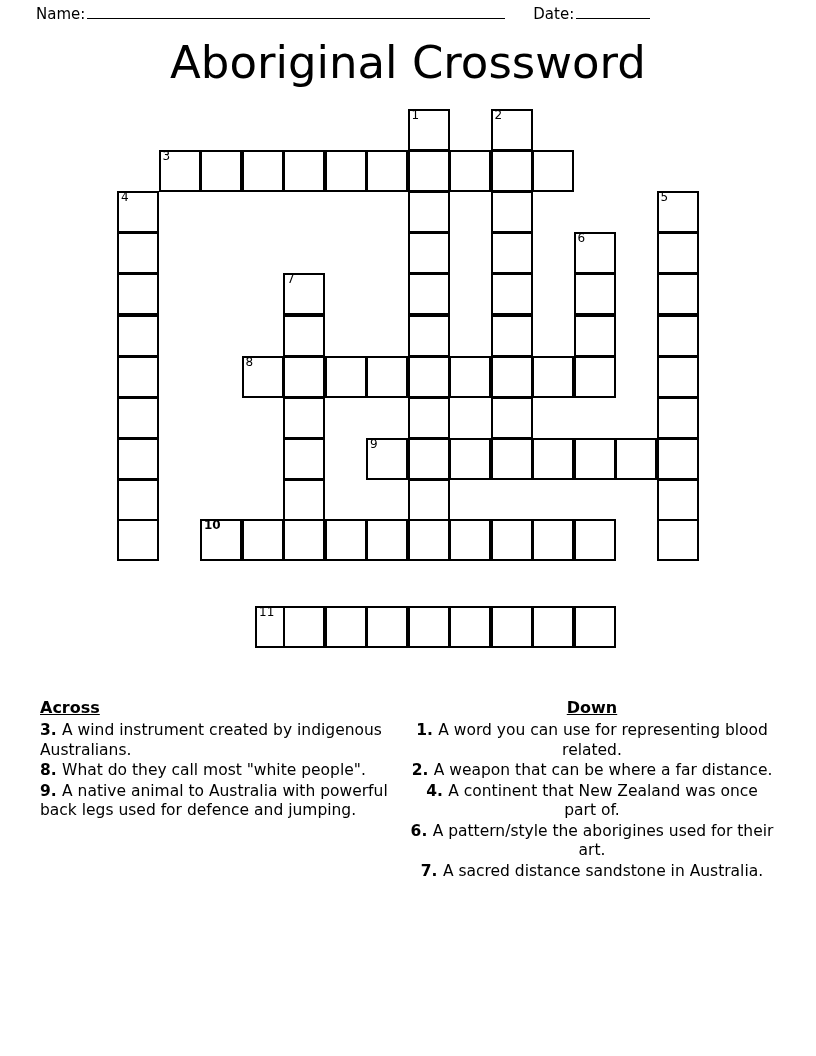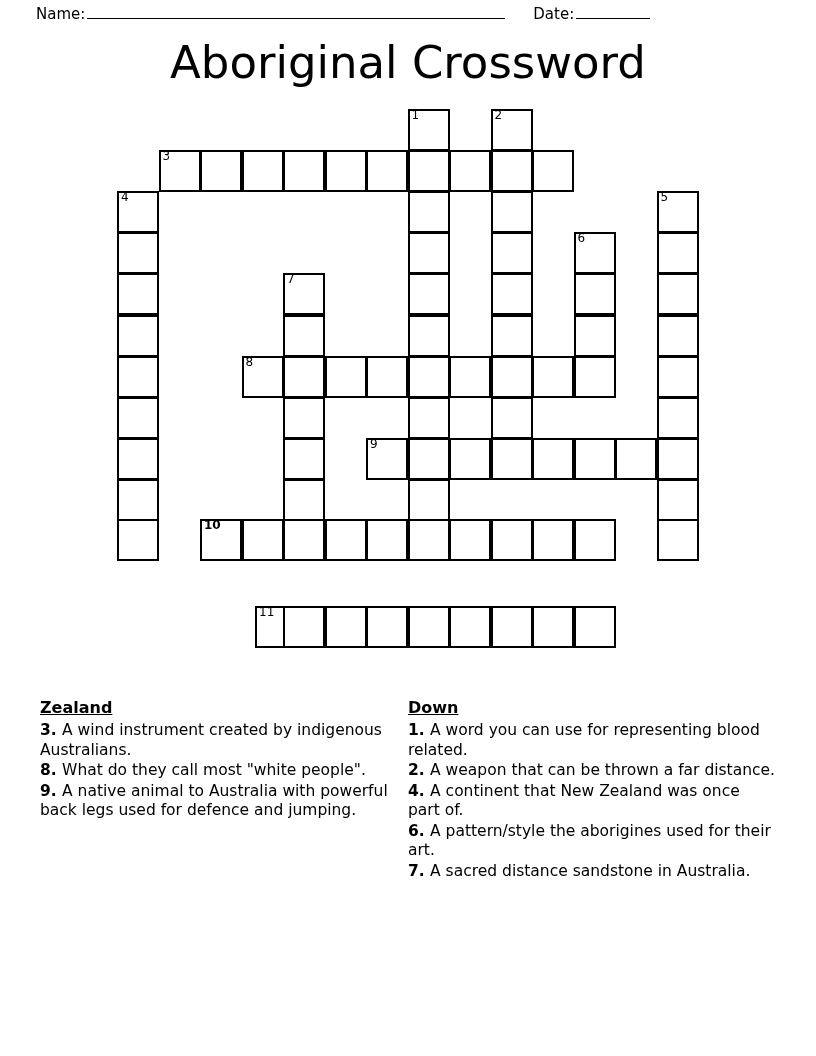--- a/index.html
+++ b/index.html
@@ -78,21 +78,21 @@
   .clues {
     position: absolute;
     left: 0;
     top: 698px;
     width: 816px;
     display: flex;
     padding: 0 40px;
     gap: 0px;
   }
   .clue-col { width: 368px; }
-  .clue-col.right { padding-left: 0px; }
+  .clue-col.right { padding-left: 0px; text-align: center; }
   .clue-heading {
     font-size: 16px;
     font-weight: bold;
     text-decoration: underline;
     margin: 0 0 3px 0;
     line-height: 20px;
   }
   .clue-item {
     font-size: 15.5px;
     line-height: 19.5px;
@@ -217,30 +217,30 @@
     <div class="cell" style="left: 366px; top: 606px;"></div>
     <div class="cell" style="left: 407.5px; top: 606px;"></div>
     <div class="cell" style="left: 449px; top: 606px;"></div>
     <div class="cell" style="left: 490.5px; top: 606px;"></div>
     <div class="cell" style="left: 532px; top: 606px;"></div>
     <div class="cell" style="left: 573.5px; top: 606px;"></div>
   </div>
 
 <div class="clues">
   <div class="clue-col left">
-    <div class="clue-heading">Zealand</div>
+    <div class="clue-heading">Across</div>
     <div id="across-list">
         <div class="clue-item"><span class="clue-num">3. </span><span>A wind instrument created by indigenous Australians.</span></div>
         <div class="clue-item"><span class="clue-num">8. </span><span>What do they call most "white people".</span></div>
         <div class="clue-item"><span class="clue-num">9. </span><span>A native animal to Australia with powerful back legs used for defence and jumping.</span></div>
       </div>
   </div>
   <div class="clue-col right">
     <div class="clue-heading">Down</div>
     <div id="down-list">
         <div class="clue-item"><span class="clue-num">1. </span><span>A word you can use for representing blood related.</span></div>
-        <div class="clue-item"><span class="clue-num">2. </span><span>A weapon that can be thrown a far distance.</span></div>
+        <div class="clue-item"><span class="clue-num">2. </span><span>A weapon that can be where a far distance.</span></div>
         <div class="clue-item"><span class="clue-num">4. </span><span>A continent that New Zealand was once part of.</span></div>
         <div class="clue-item"><span class="clue-num">6. </span><span>A pattern/style the aborigines used for their art.</span></div>
         <div class="clue-item"><span class="clue-num">7. </span><span>A sacred distance sandstone in Australia.</span></div>
       </div>
   </div>
 </div>
 
 </body></html>

